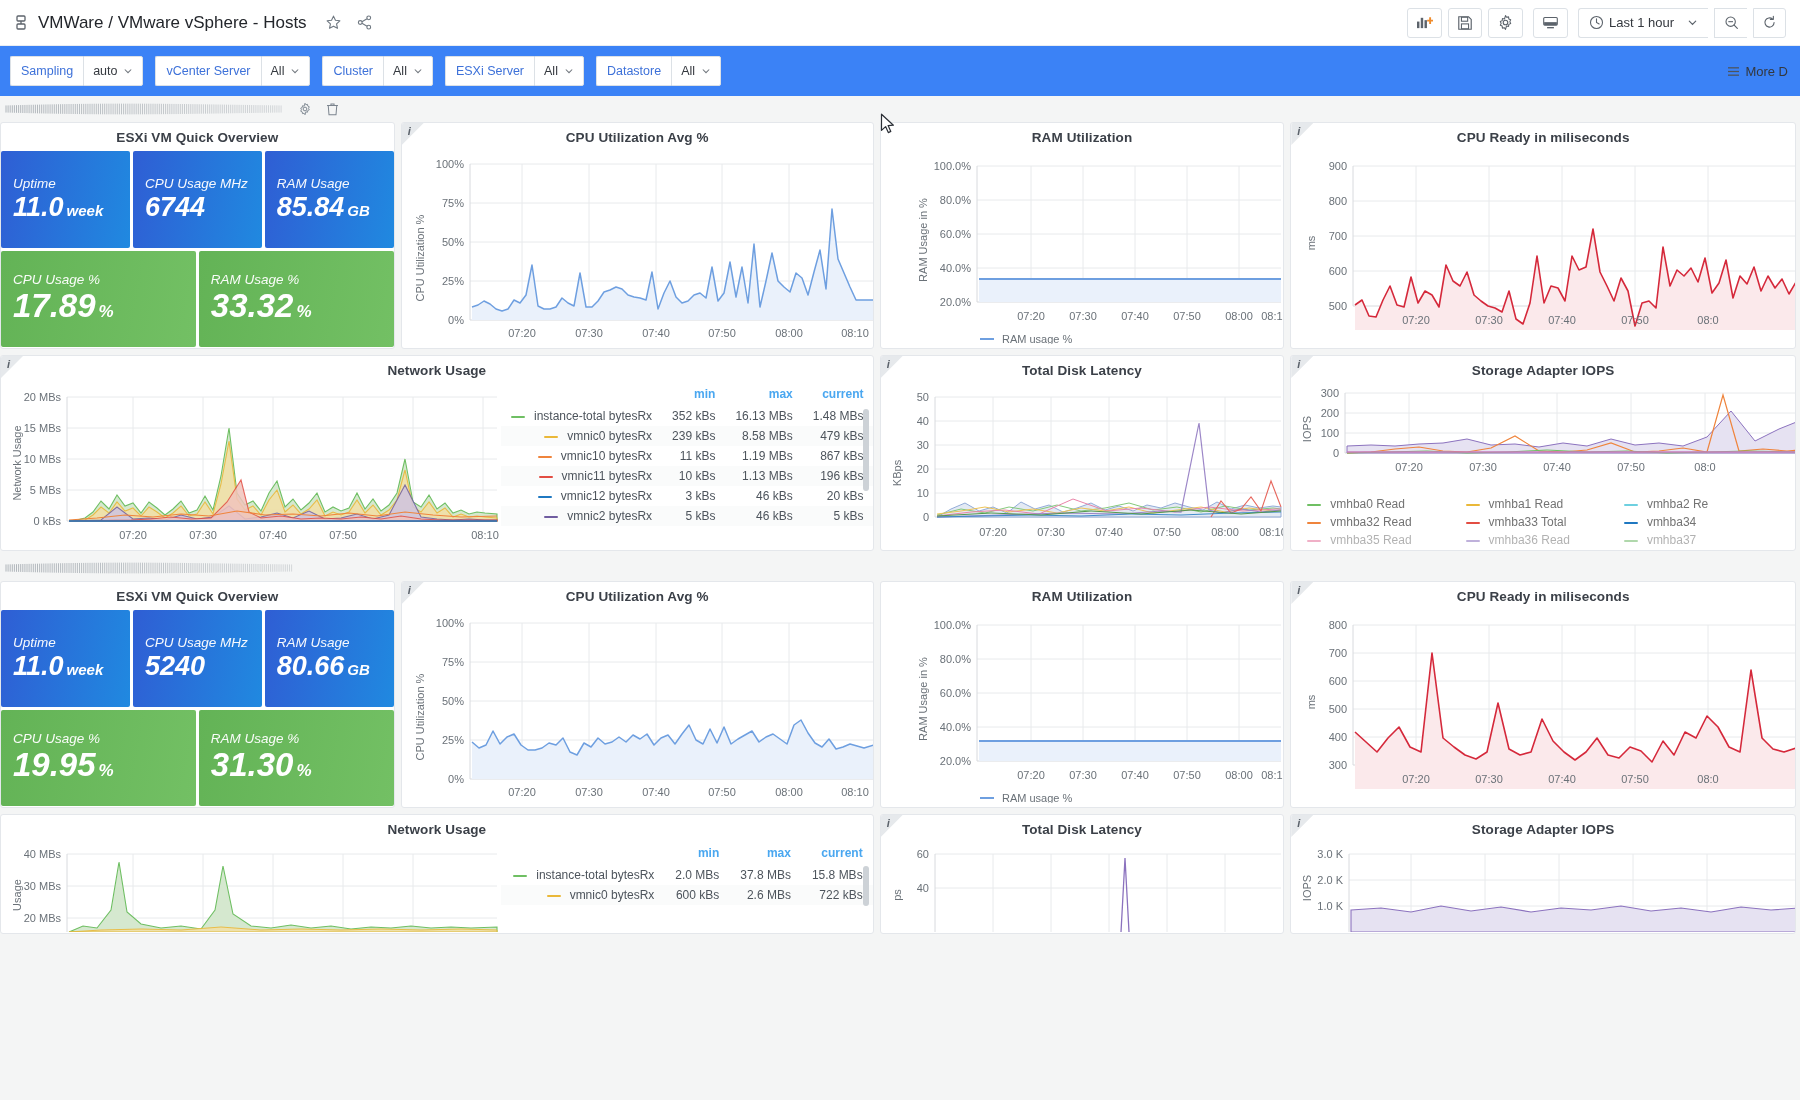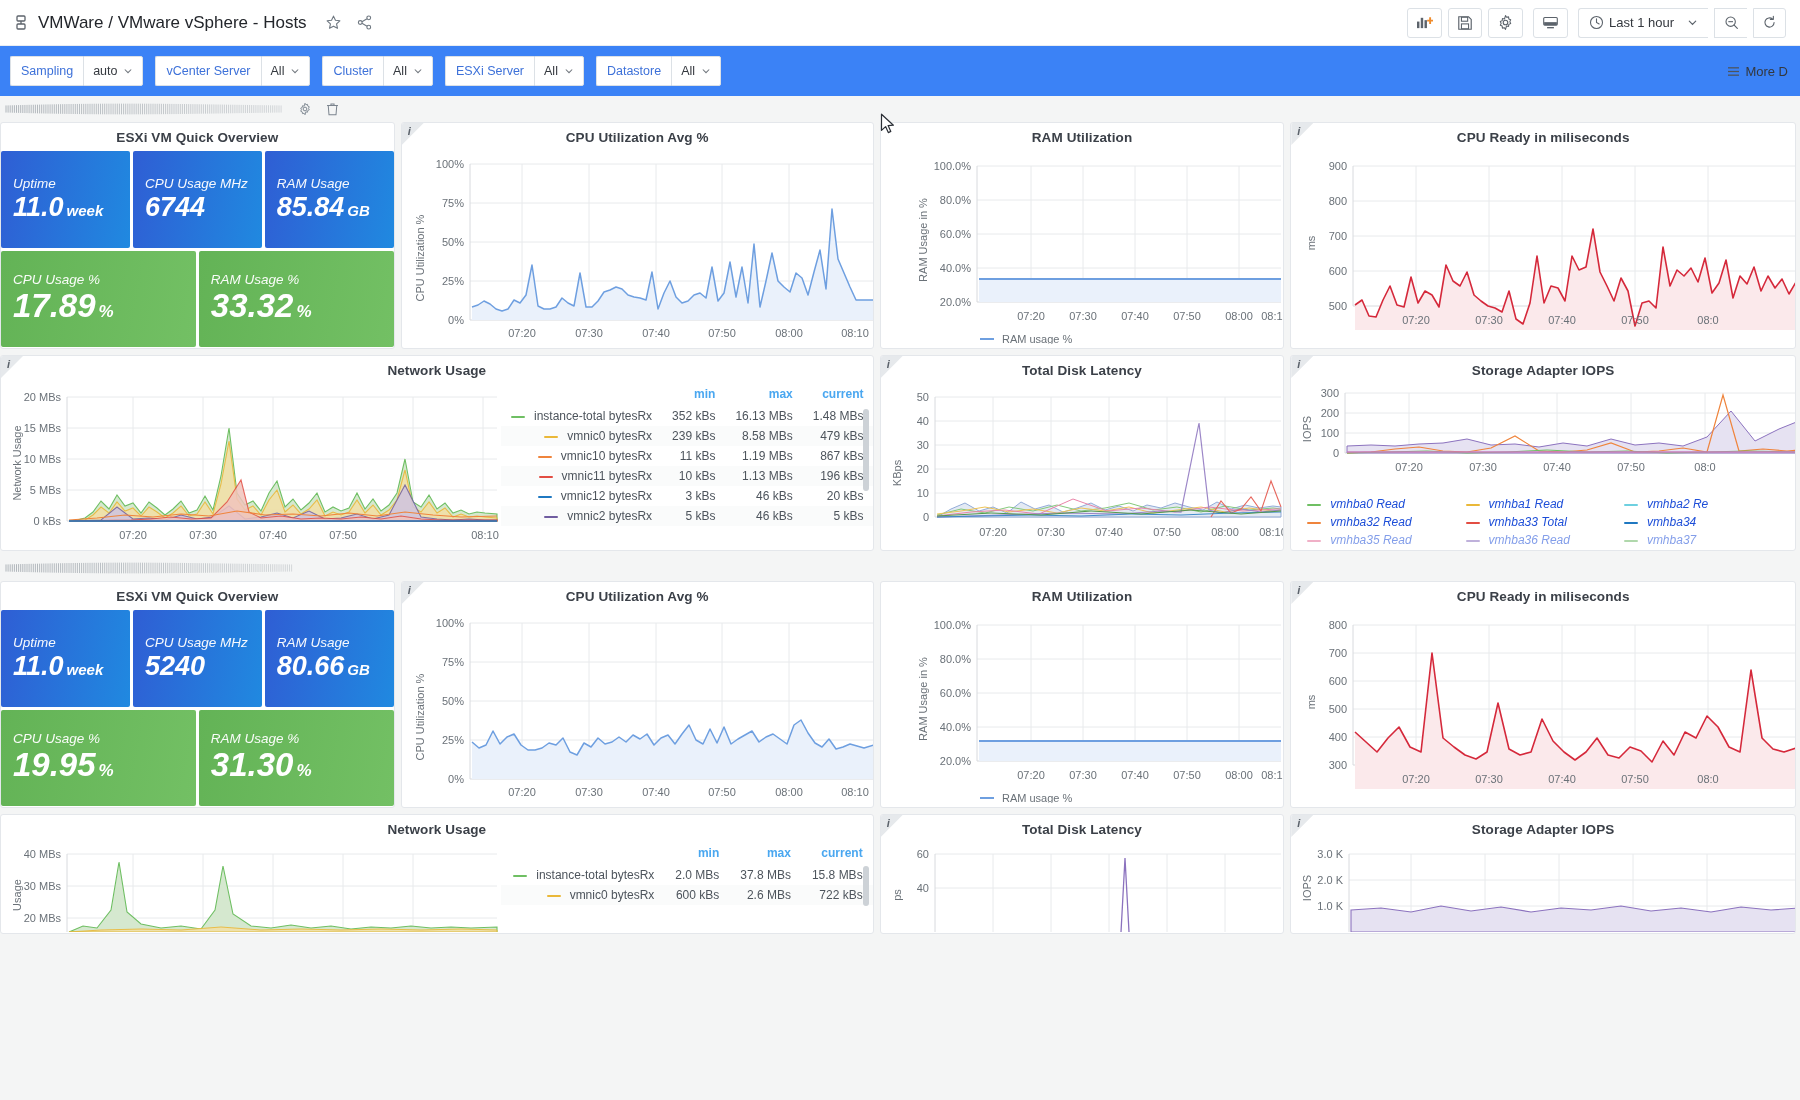--- a/index.html
+++ b/index.html
@@ -112,21 +112,21 @@
     padding:2px 10px 5px; white-space:nowrap;
   }
   .legend-table th.nm { text-align:left; }
   .legend-table td { padding:3px 10px; color:#4d545c; white-space:nowrap; }
   .legend-table td.nm { text-align:right; }
   .legend-table td.num { text-align:right; }
   .legend-table tr.alt { background:#fafbfb; }
   .lg-dash { display:inline-block; width:14px; height:2px; vertical-align:middle; margin-right:9px; border-radius:1px; }
 
   .legend-inline { display:flex; flex-wrap:wrap; padding:2px 8px 0 16px; gap:0px 0px; }
-  .legend-inline .li { font-size:12px; color:#1d4ed8; white-space:nowrap; padding:2px 0;font-style:italic; }
+  .legend-inline .li { font-size:12px; color:#737373; white-space:nowrap; padding:2px 0; }
 
   .scrollbar {
     position:absolute; width:6px; border-radius:3px; background:#cdd2d7;
   }
 
   
   .cursor { position:absolute; pointer-events:none; }
 </style>
 </head>
 <body>

